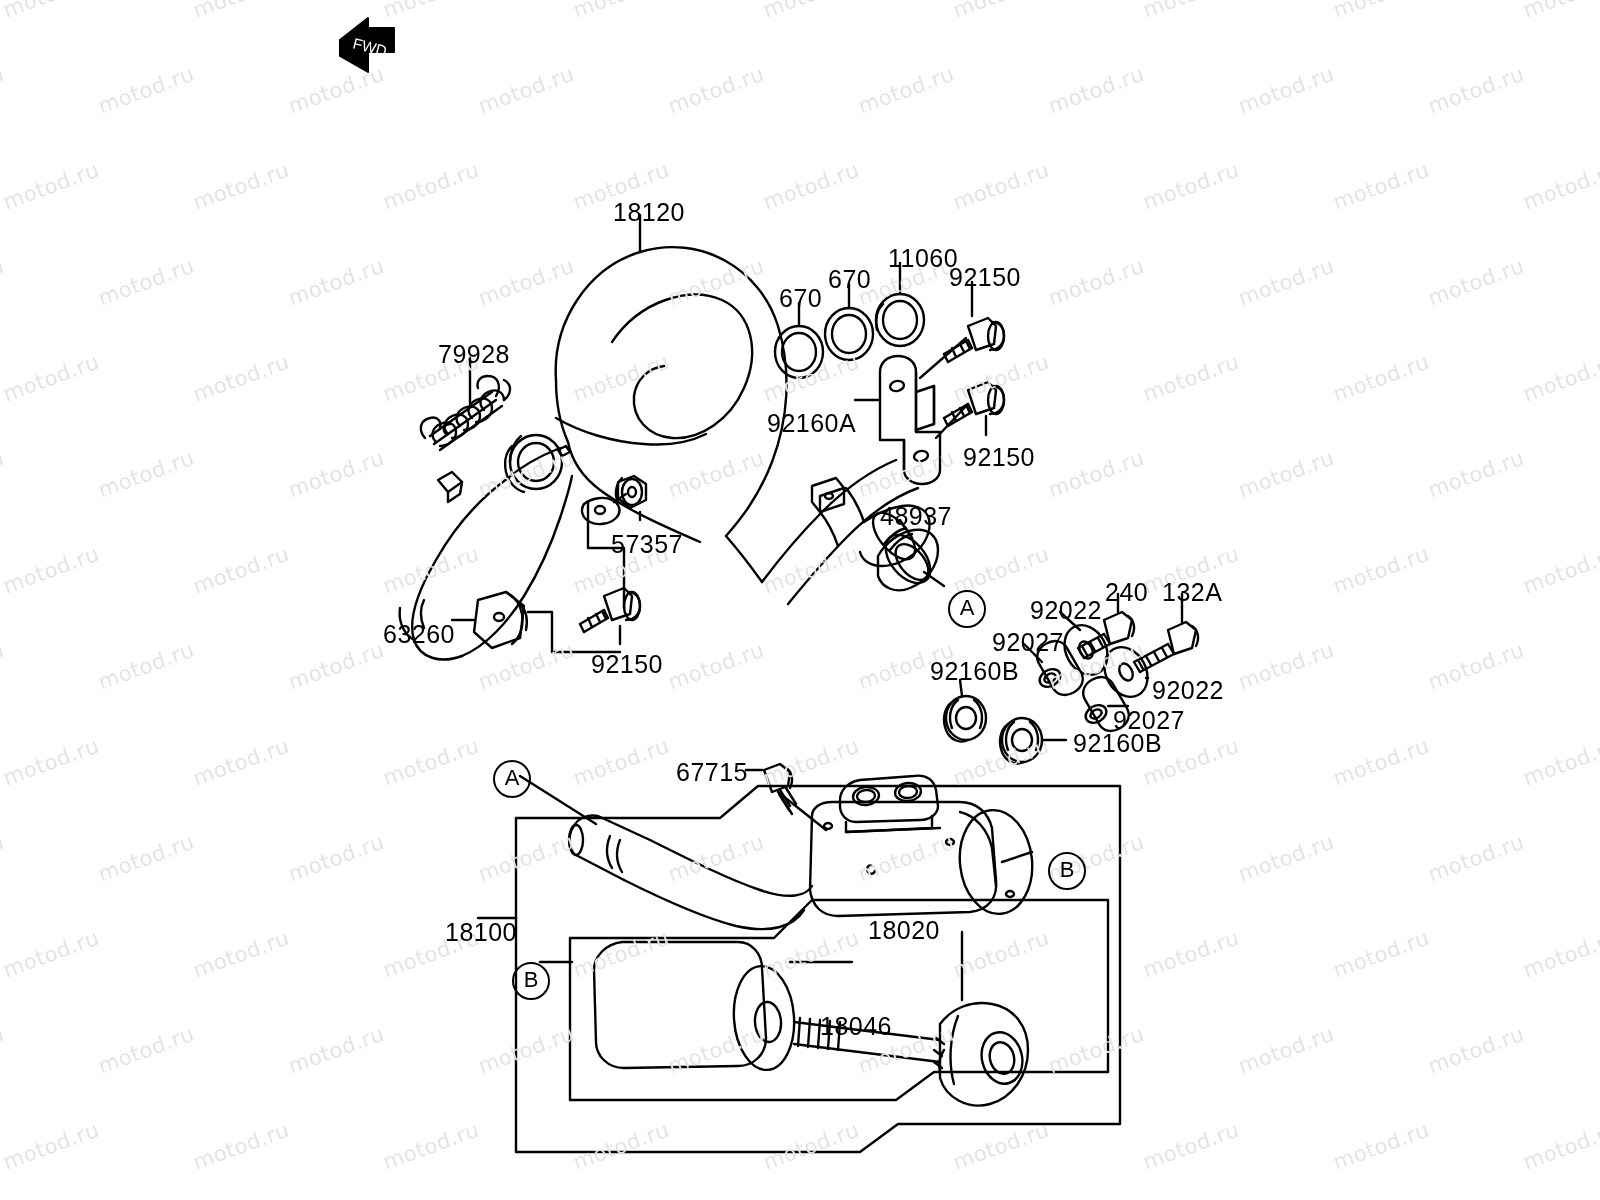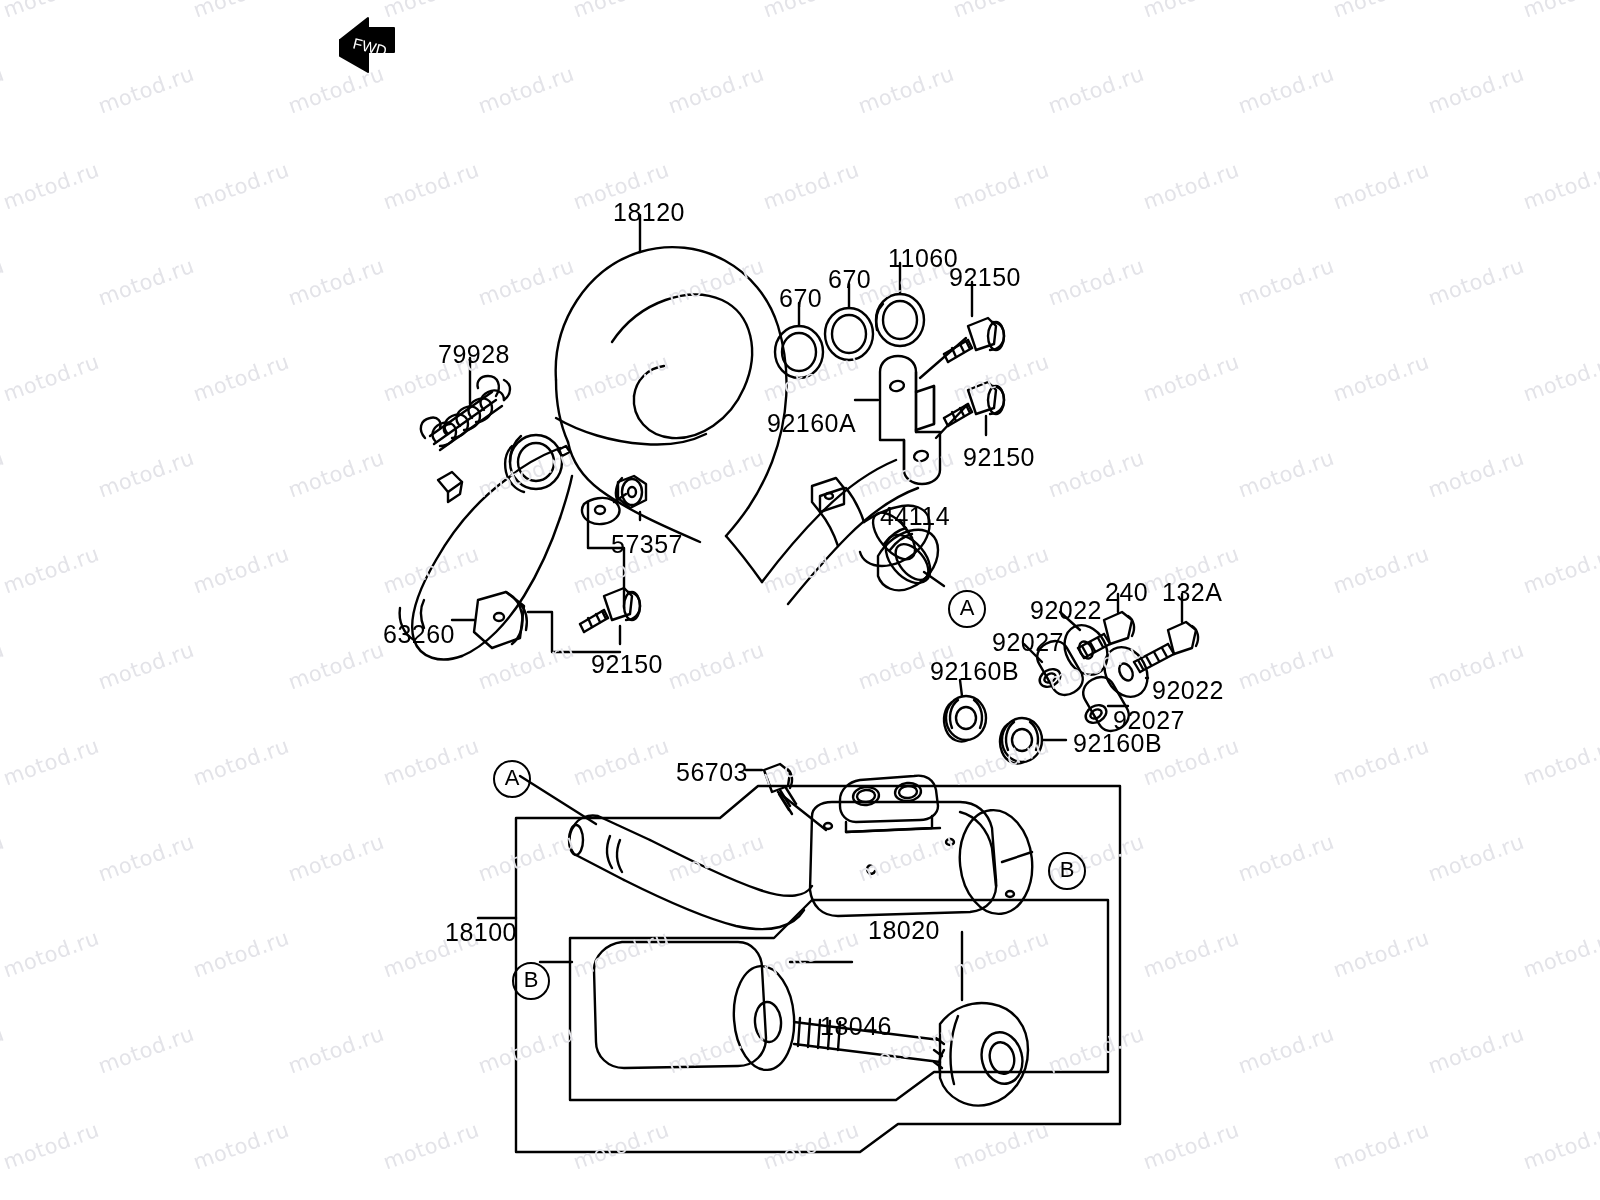--- a/index.html
+++ b/index.html
@@ -522,32 +522,32 @@
   <div id="labels">
       <div class="lbl" style="left: 613px; top: 198px;">18120</div>
       <div class="lbl" style="left: 438px; top: 340px;">79928</div>
       <div class="lbl" style="left: 779px; top: 284px;">670</div>
       <div class="lbl" style="left: 828px; top: 265px;">670</div>
       <div class="lbl" style="left: 888px; top: 244px;">11060</div>
       <div class="lbl" style="left: 949px; top: 263px;">92150</div>
       <div class="lbl" style="left: 767px; top: 409px;">92160A</div>
       <div class="lbl" style="left: 963px; top: 443px;">92150</div>
       <div class="lbl" style="left: 611px; top: 530px;">57357</div>
-      <div class="lbl" style="left: 880px; top: 502px;">44114</div>
+      <div class="lbl" style="left: 880px; top: 502px;">48937</div>
       <div class="lbl" style="left: 383px; top: 620px;">63260</div>
       <div class="lbl" style="left: 591px; top: 650px;">92150</div>
       <div class="lbl" style="left: 1030px; top: 596px;">92022</div>
       <div class="lbl" style="left: 1105px; top: 578px;">240</div>
       <div class="lbl" style="left: 1162px; top: 578px;">132A</div>
       <div class="lbl" style="left: 992px; top: 628px;">92027</div>
       <div class="lbl" style="left: 1152px; top: 676px;">92022</div>
       <div class="lbl" style="left: 930px; top: 657px;">92160B</div>
       <div class="lbl" style="left: 1113px; top: 706px;">92027</div>
       <div class="lbl" style="left: 1073px; top: 729px;">92160B</div>
-      <div class="lbl" style="left: 676px; top: 758px;">56703</div>
+      <div class="lbl" style="left: 676px; top: 758px;">67715</div>
       <div class="lbl" style="left: 445px; top: 918px;">18100</div>
       <div class="lbl" style="left: 868px; top: 916px;">18020</div>
       <div class="lbl" style="left: 820px; top: 1012px;">18046</div>
       <div class="refmark" style="left: 948px; top: 590px;">A</div>
       <div class="refmark" style="left: 493px; top: 760px;">A</div>
       <div class="refmark" style="left: 1048px; top: 852px;">B</div>
       <div class="refmark" style="left: 512px; top: 962px;">B</div>
     </div>
 
 </div>

